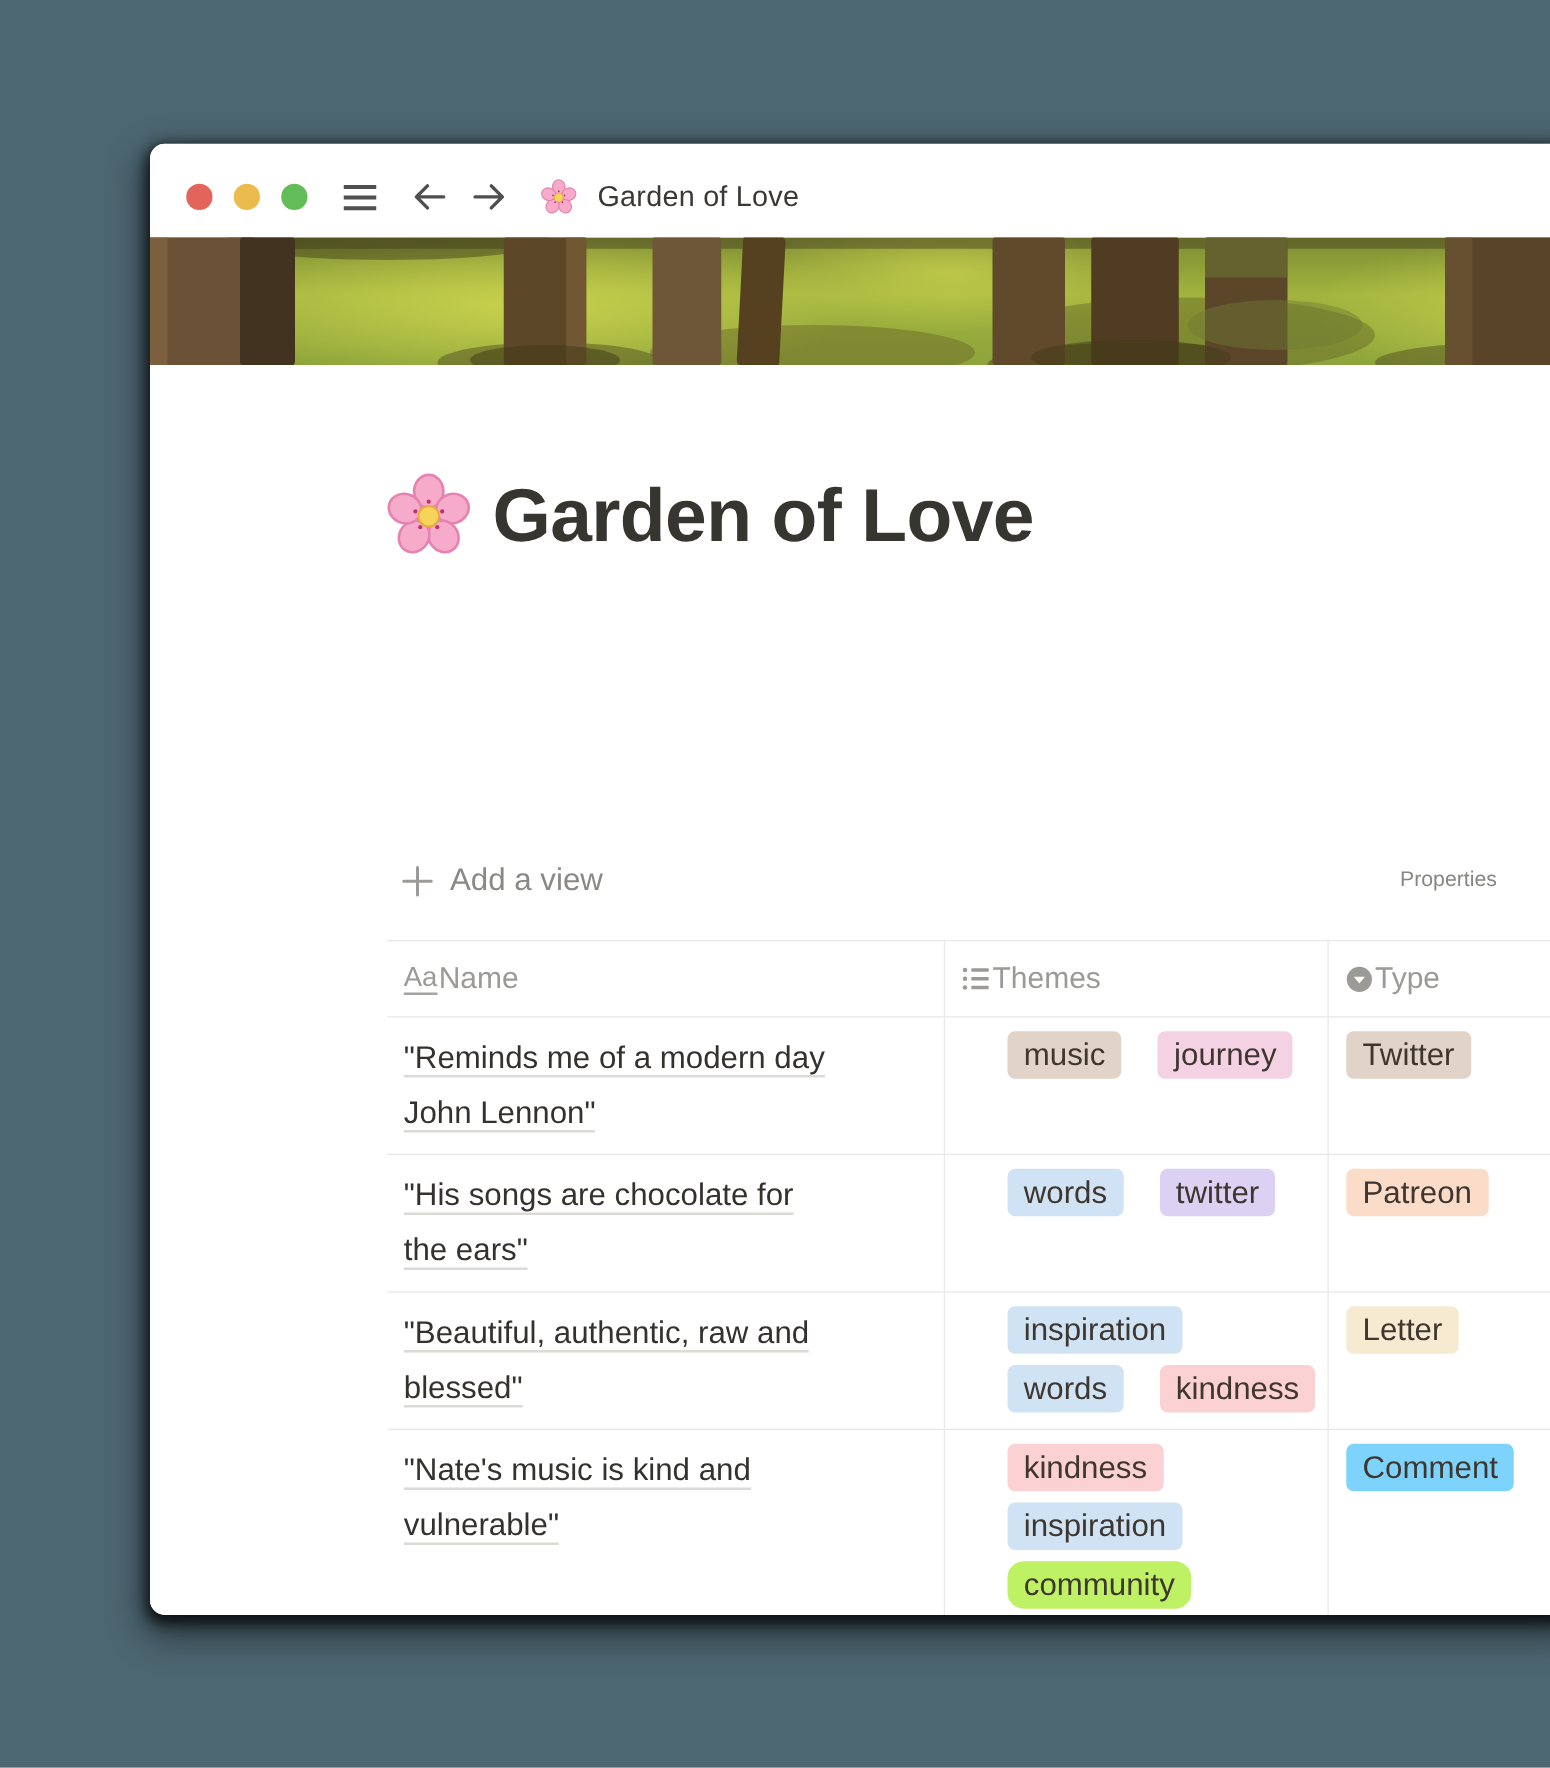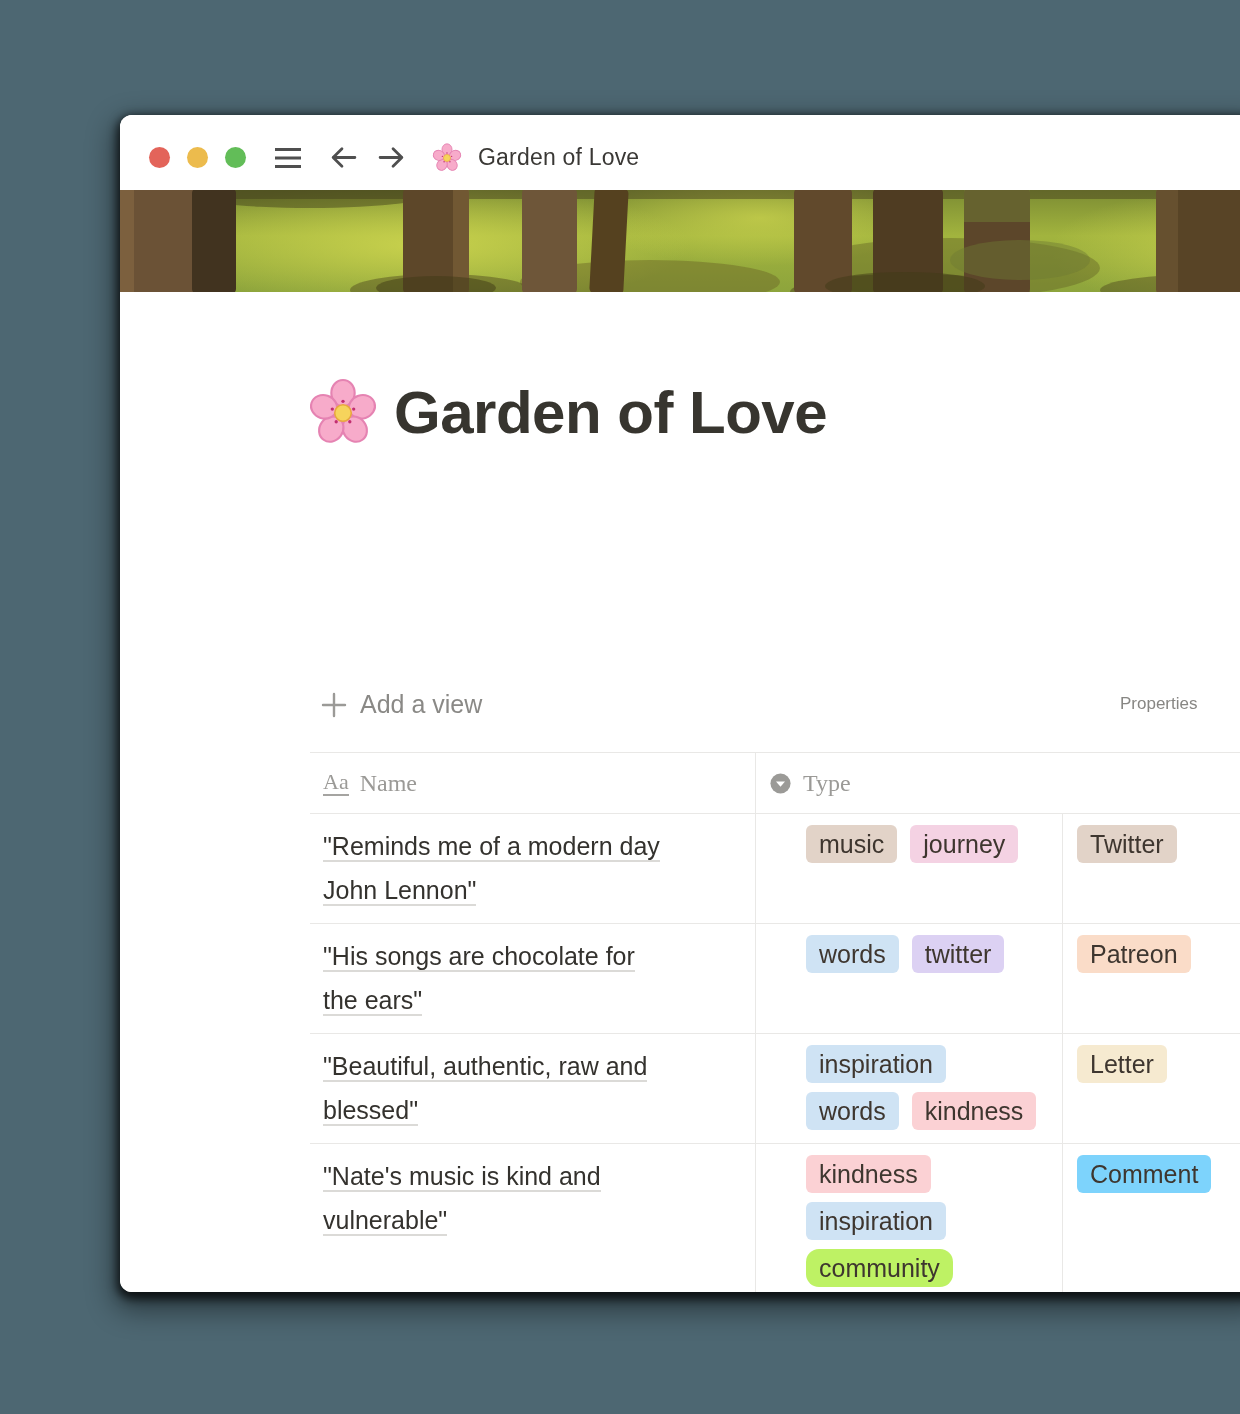--- a/index.html
+++ b/index.html
@@ -42,33 +42,33 @@
 
   .add-view{position:absolute;left:201px;top:398px;display:flex;align-items:center;gap:13px;
     color:#8a8986;font-size:25px;cursor:pointer;}
   .plus{display:inline-flex;}
   .properties{position:absolute;left:1000px;top:402px;color:#878683;font-size:17px;white-space:nowrap;cursor:pointer;}
 
   
   .table{position:absolute;left:190px;top:460px;right:0;}
   .thead{display:grid;grid-template-columns:445px 307px minmax(0,1fr);
     border-top:1px solid var(--divider);border-bottom:1px solid var(--divider);height:62px;box-sizing:border-box;}
-  .th{display:flex;align-items:center;gap:11px;padding-left:13px;color:var(--muted);font-size:24px;box-sizing:border-box;font-family:Liberation Serif, serif;}
+  .th{display:flex;align-items:center;gap:1px;padding-left:13px;color:var(--muted);font-size:24px;box-sizing:border-box;}
   .th + .th{border-left:1px solid var(--divider);}
   .aa-icon{font-size:22px;line-height:1;color:var(--muted);border-bottom:2.5px solid #a5a4a1;padding-bottom:1px;font-weight:500;}
 
   .row{display:grid;grid-template-columns:445px 307px minmax(0,1fr);
     border-bottom:1px solid var(--divider);min-height:110px;box-sizing:border-box;}
   .cell{box-sizing:border-box;}
   .name-cell{padding:10px 30px 10px 13px;font-size:25px;font-weight:500;color:#34322e;}
   .name-line{line-height:44px;}
   .name-line > span{border-bottom:2px solid #dbdad7;}
   .themes-cell{padding:11px 13px;border-left:1px solid var(--divider);}
   .type-cell{padding:11px 13px 11px 14px;border-left:1px solid var(--divider);}
-  .tag-line{display:flex;gap:13px;margin-bottom:9px;padding-left:37px;}
+  .tag-line{display:flex;gap:29px;margin-bottom:9px;padding-left:37px;}
   .tag-line:last-child{margin-bottom:0;}
   .tag{display:inline-block;height:38px;line-height:38px;padding:0 13px;border-radius:6px;
     font-size:25px;color:var(--tag-text);white-space:nowrap;cursor:pointer;}
 </style>
 </head>
 <body>
 
 <div class="canvas">
   <div class="window">
 
@@ -199,20 +199,35 @@
       <div class="properties">Properties</div>
 
       <div class="table">
         <div class="thead">
           <div class="th">
             <span class="aa-icon">Aa</span>
             <span>Name</span>
           </div>
           <div class="th">
             <span style="display:inline-flex;">
+              <svg width="24" height="24" viewBox="0 0 24 24">
+                  <g fill="#9b9a97">
+                    <circle cx="3" cy="5" r="1.8"></circle>
+                    <rect x="8" y="3.6" width="14" height="2.8" rx="1"></rect>
+                    <circle cx="3" cy="12" r="1.8"></circle>
+                    <rect x="8" y="10.6" width="14" height="2.8" rx="1"></rect>
+                    <circle cx="3" cy="19" r="1.8"></circle>
+                    <rect x="8" y="17.6" width="14" height="2.8" rx="1"></rect>
+                  </g>
+                </svg>
+            </span>
+            <span>Themes</span>
+          </div>
+          <div class="th">
+            <span style="display:inline-flex;">
               <svg width="23" height="23" viewBox="0 0 24 24">
                   <circle cx="12" cy="12" r="10.5" fill="#9b9a97"></circle>
                   <path d="M7.3 9.8h9.4L12 15.4z" fill="#ffffff"></path>
                 </svg>
             </span>
             <span>Type</span>
           </div>
         </div>
 
         <div>

